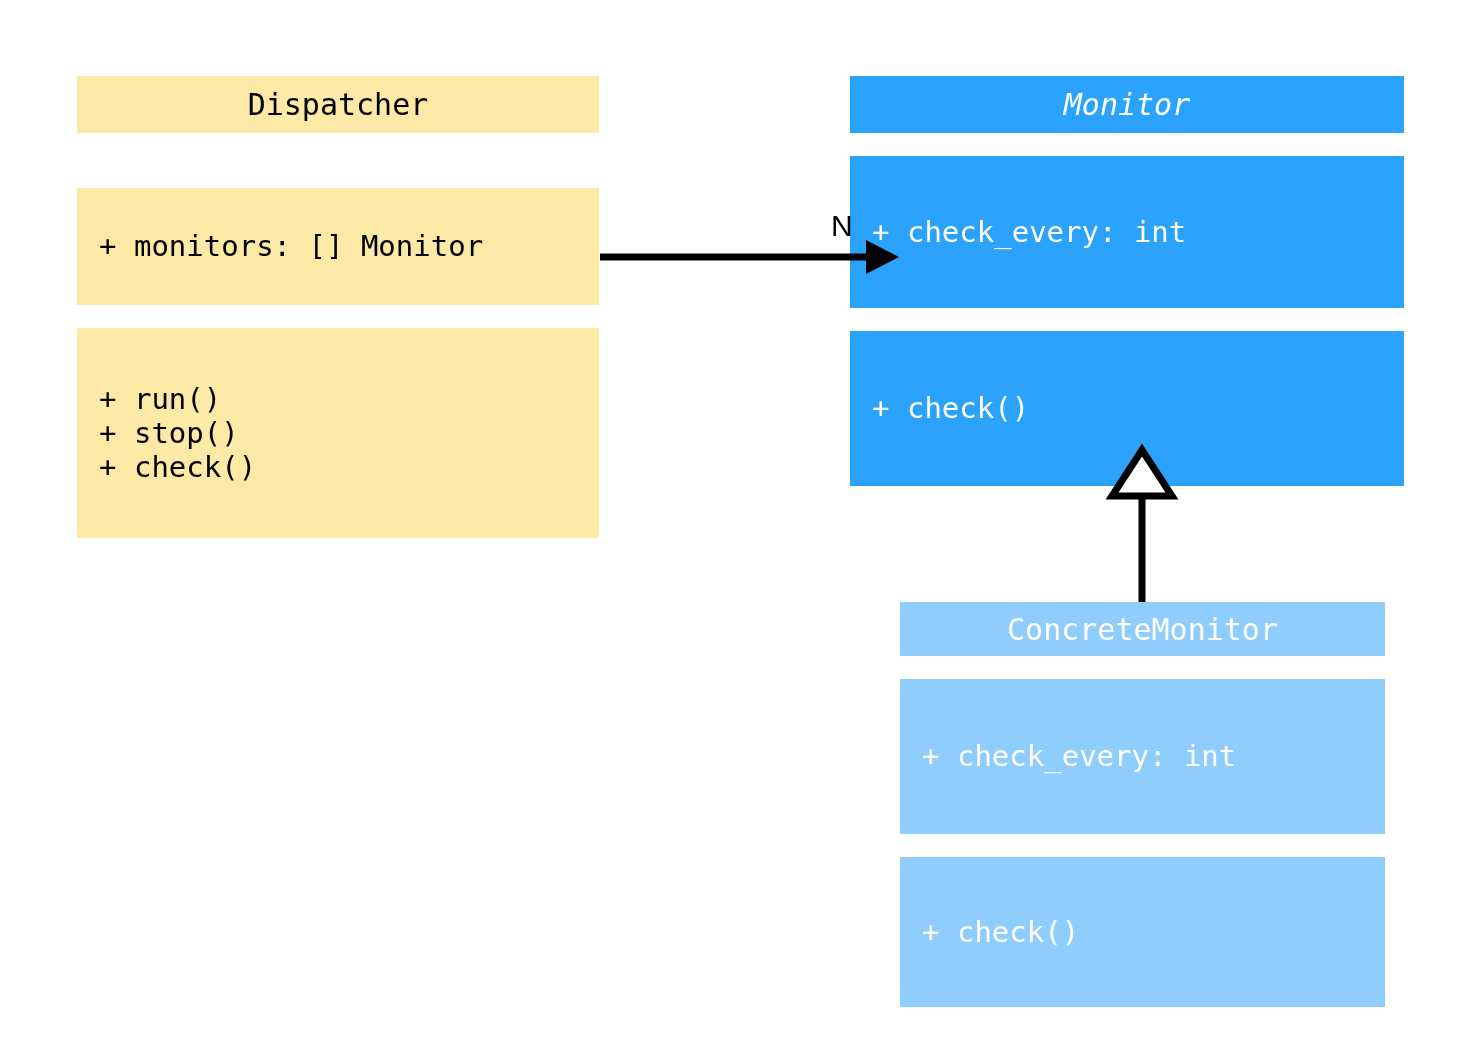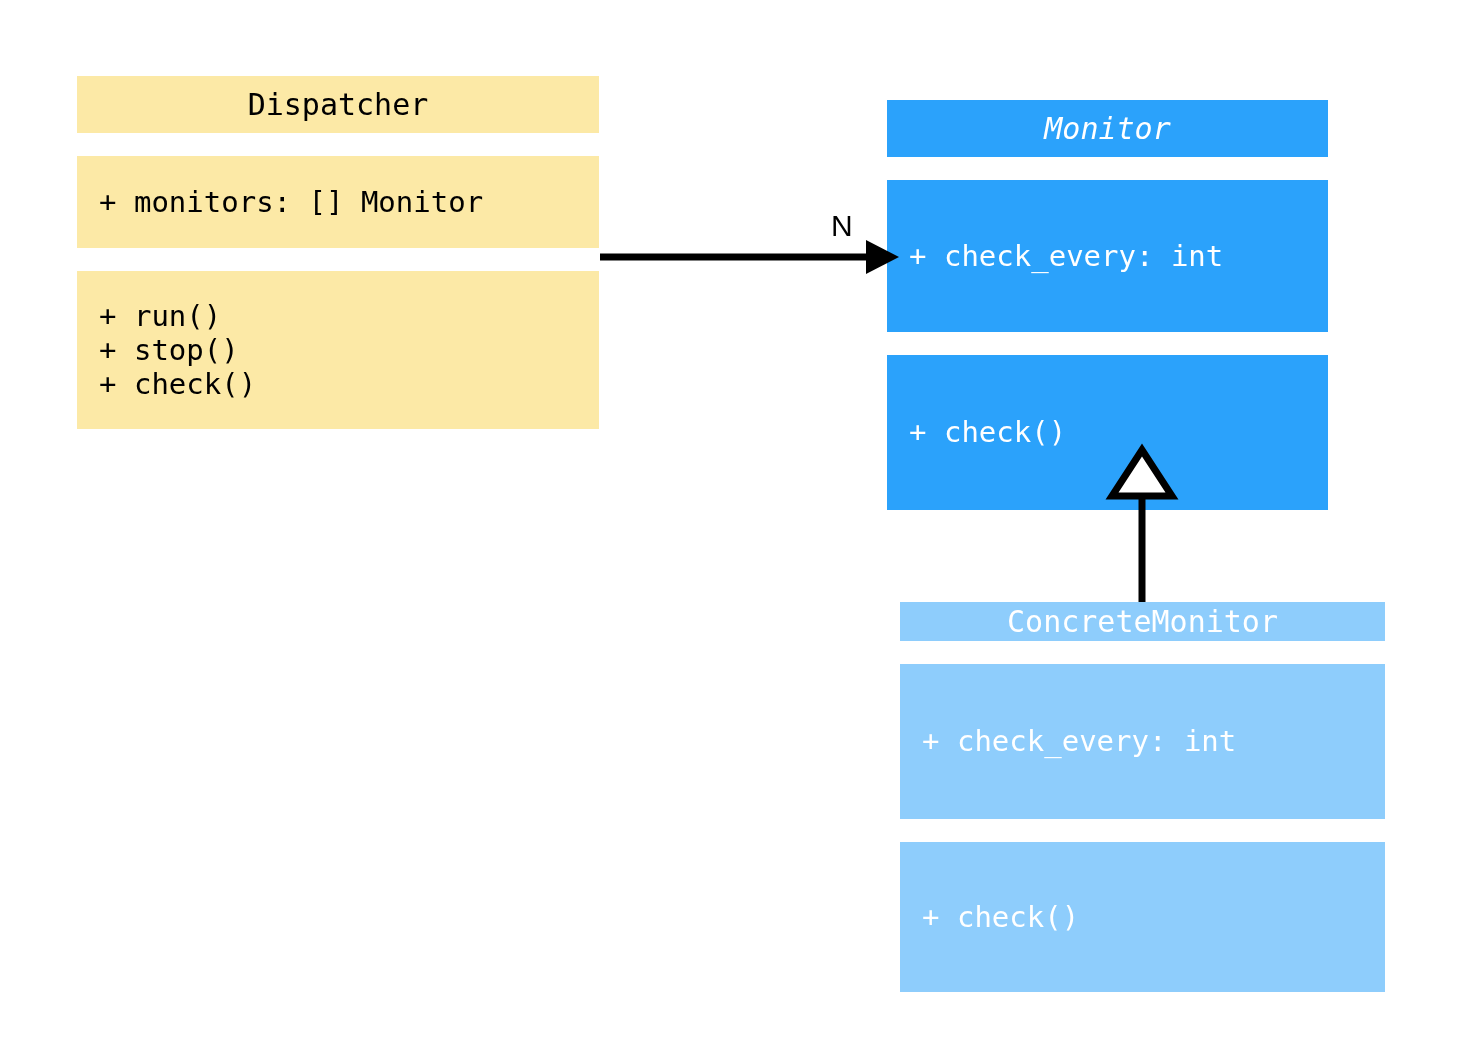--- a/index.html
+++ b/index.html
@@ -73,47 +73,46 @@
   
   #class-dispatcher {
     left: 77px;
     top: 76px;
     width: 522px;
   }
   #class-dispatcher .compartment { background: #fce9a6; }
   #class-dispatcher .class-title,
   #class-dispatcher .member-line { color: #000000; }
   #dispatcher-title-comp      { height: 57px; }
-  #dispatcher-attrs-comp      { height: 92px; }
-  #dispatcher-methods-comp    { height: 158px; }
+  #dispatcher-attrs-comp      { height: 117px; margin-top: 32px; }
+  #dispatcher-methods-comp    { height: 210px; }
 
   
   #class-monitor {
-    left: 887px;
+    left: 850px;
     top: 76px;
-    width: 441px;
-    margin-top: 24px;
+    width: 554px;
   }
   #class-monitor .compartment { background: #2ba2fb; }
   #class-monitor .class-title,
   #class-monitor .member-line { color: #ffffff; }
   #monitor-title-comp    { height: 57px; }
   #monitor-attrs-comp    { height: 152px; }
   #monitor-methods-comp  { height: 155px; }
 
   
   #class-concrete-monitor {
     left: 900px;
     top: 602px;
     width: 485px;
   }
   #class-concrete-monitor .compartment { background: #8ecdfc; }
   #class-concrete-monitor .class-title,
   #class-concrete-monitor .member-line { color: #ffffff; }
-  #concrete-title-comp    { height: 39px; }
+  #concrete-title-comp    { height: 54px; }
   #concrete-attrs-comp    { height: 155px; }
   #concrete-methods-comp  { height: 150px; }
 
   
   #connector-layer {
     position: absolute;
     left: 0;
     top: 0;
     width: 1463px;
     height: 1048px;

